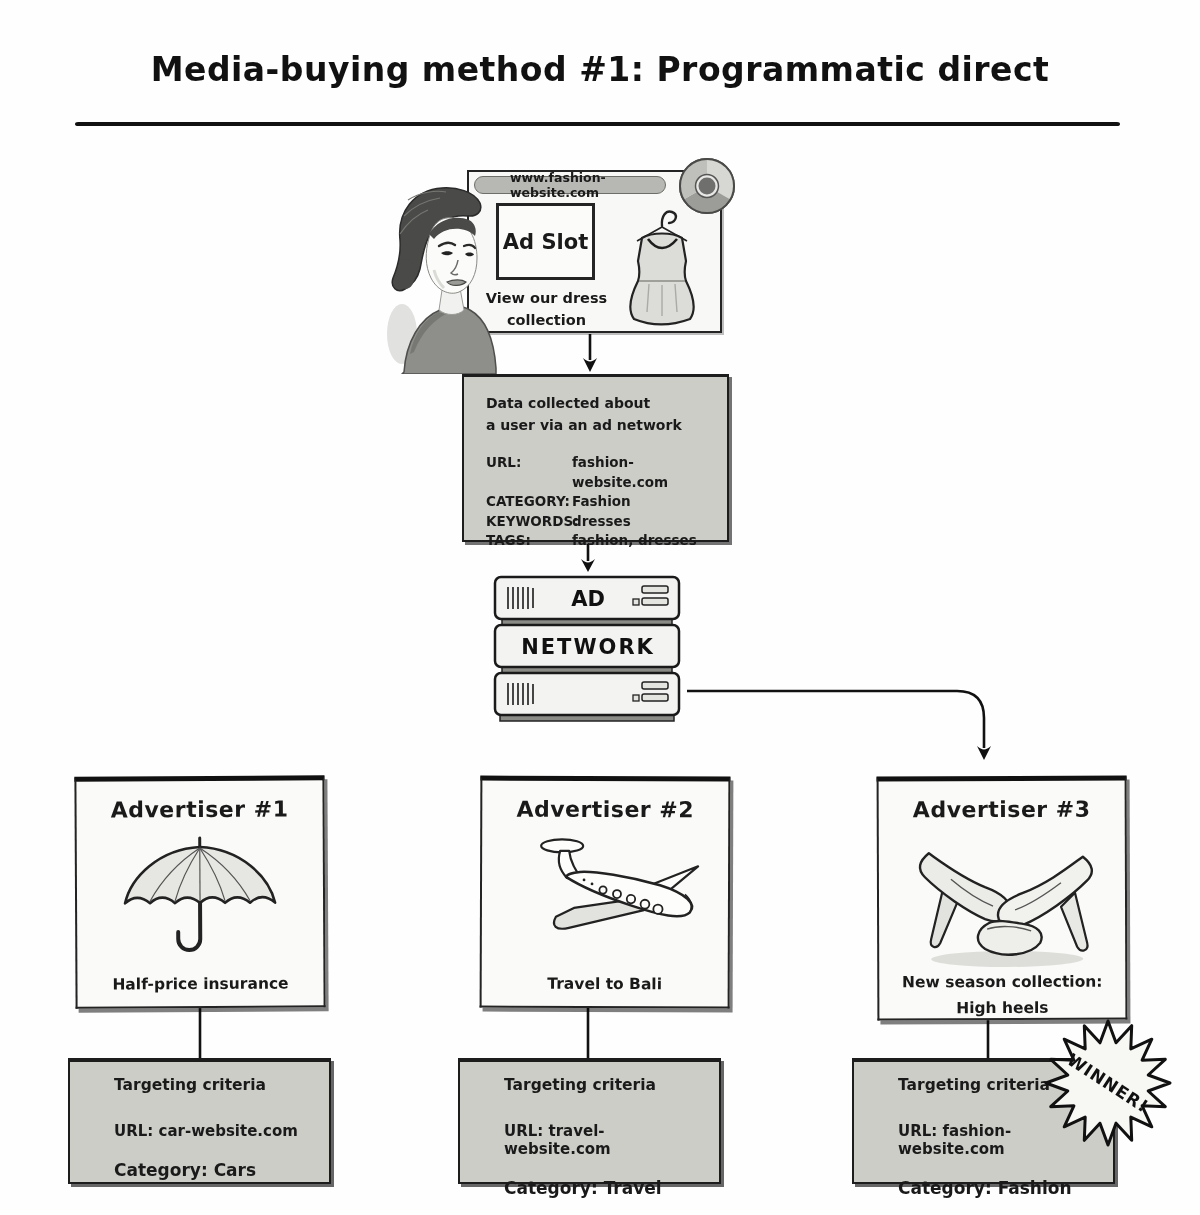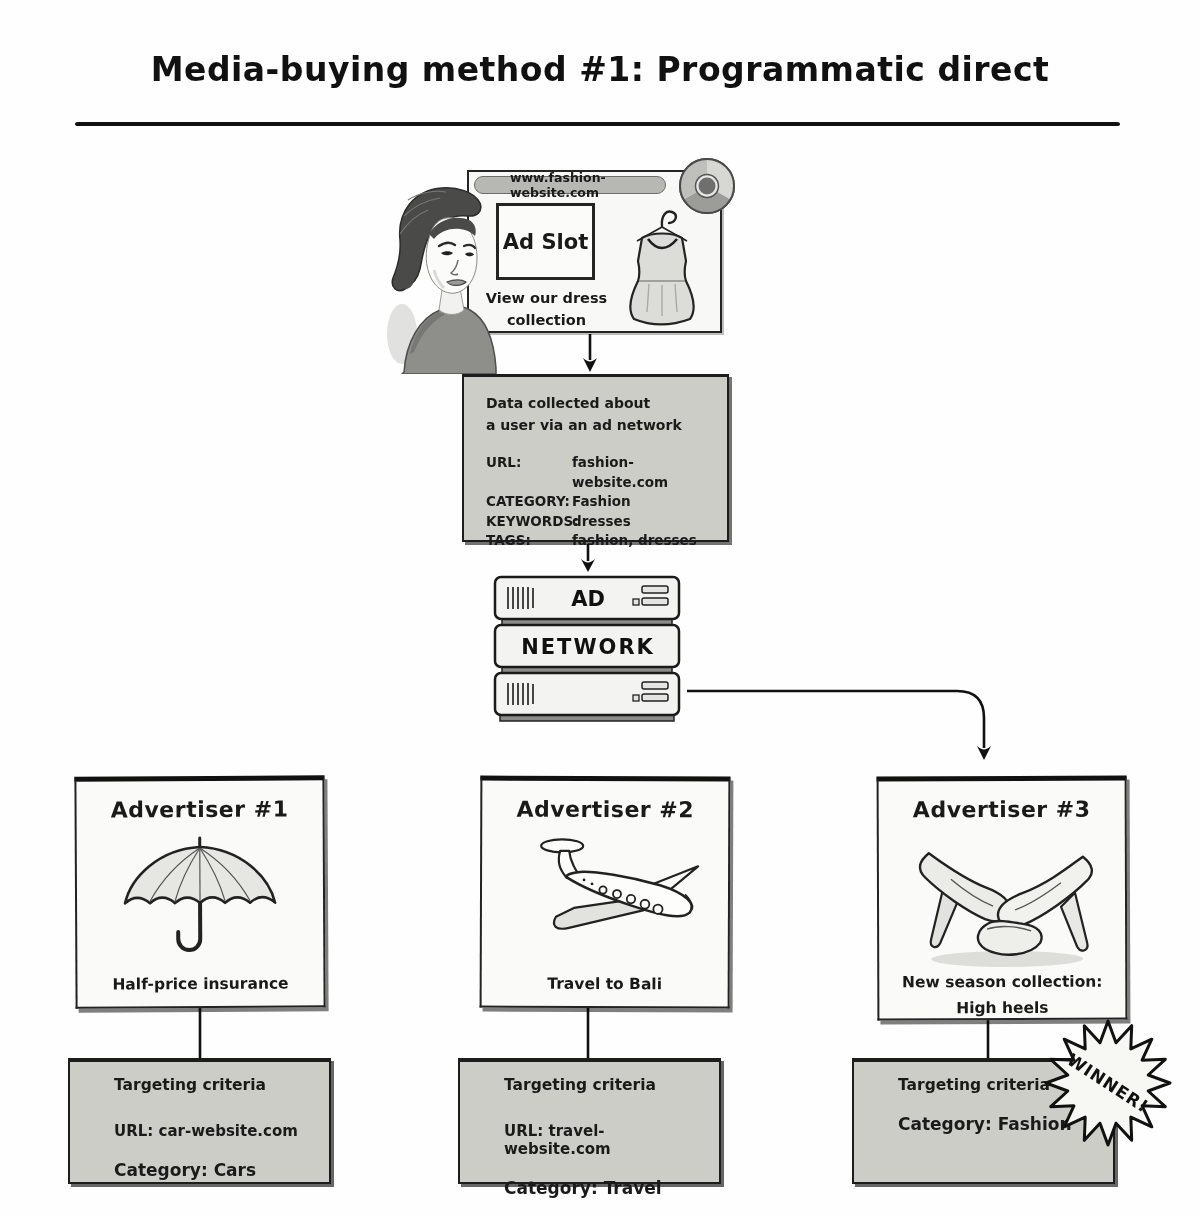--- a/index.html
+++ b/index.html
@@ -290,20 +290,21 @@
     <div class="t-url">URL: car-website.com</div>
     <div class="t-cat">Category: Cars</div>
   </div>
   <div class="target t2">
     <div class="t-head">Targeting criteria</div>
     <div class="t-url">URL: travel-website.com</div>
     <div class="t-cat">Category: Travel</div>
   </div>
   <div class="target t3">
     <div class="t-head">Targeting criteria</div>
+    <div class="t-url">URL: fashion-website.com</div>
     <div class="t-cat">Category: Fashion</div>
   </div>
 
   <svg class="winner" viewBox="0 0 130 130">
     <polygon points="65,3 73,24.8 88.7,7.7 87.8,30.9 108.8,21.2 99.1,42.2 122.3,41.3 105.2,57 127,65 105.2,73 122.3,88.7 99.1,87.8 108.8,108.8 87.8,99.1 88.7,122.3 73,105.2 65,127 57,105.2 41.3,122.3 42.2,99.1 21.2,108.8 30.9,87.8 7.7,88.7 24.8,73 3,65 24.8,57 7.7,41.3 30.9,42.2 21.2,21.2 42.2,30.9 41.3,7.7 57,24.8" fill="#f7f7f4" stroke="#111" stroke-width="3" stroke-linejoin="round"></polygon>
     <text x="65" y="71" text-anchor="middle" transform="rotate(33 65 65)">WINNER!</text>
   </svg>
 
 </div>
 

